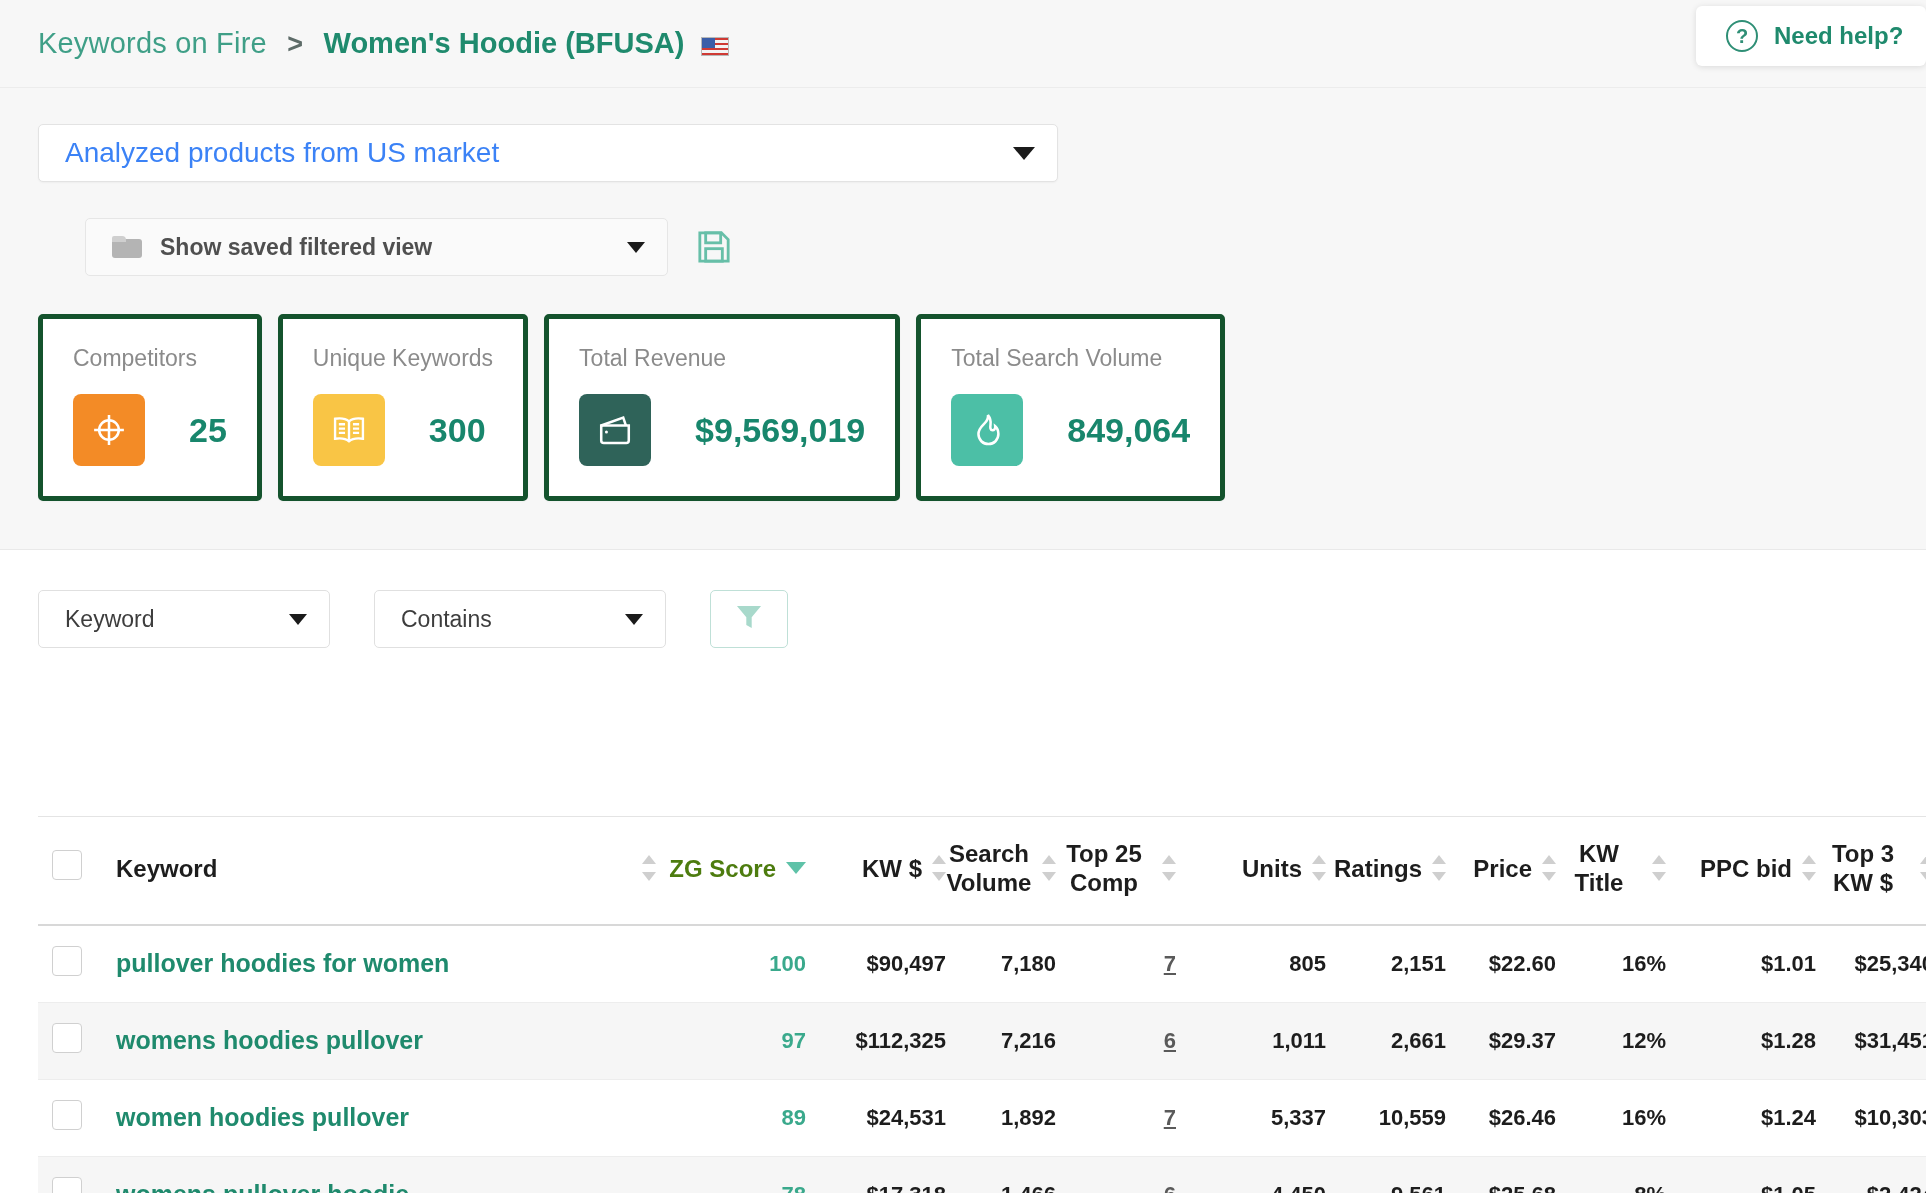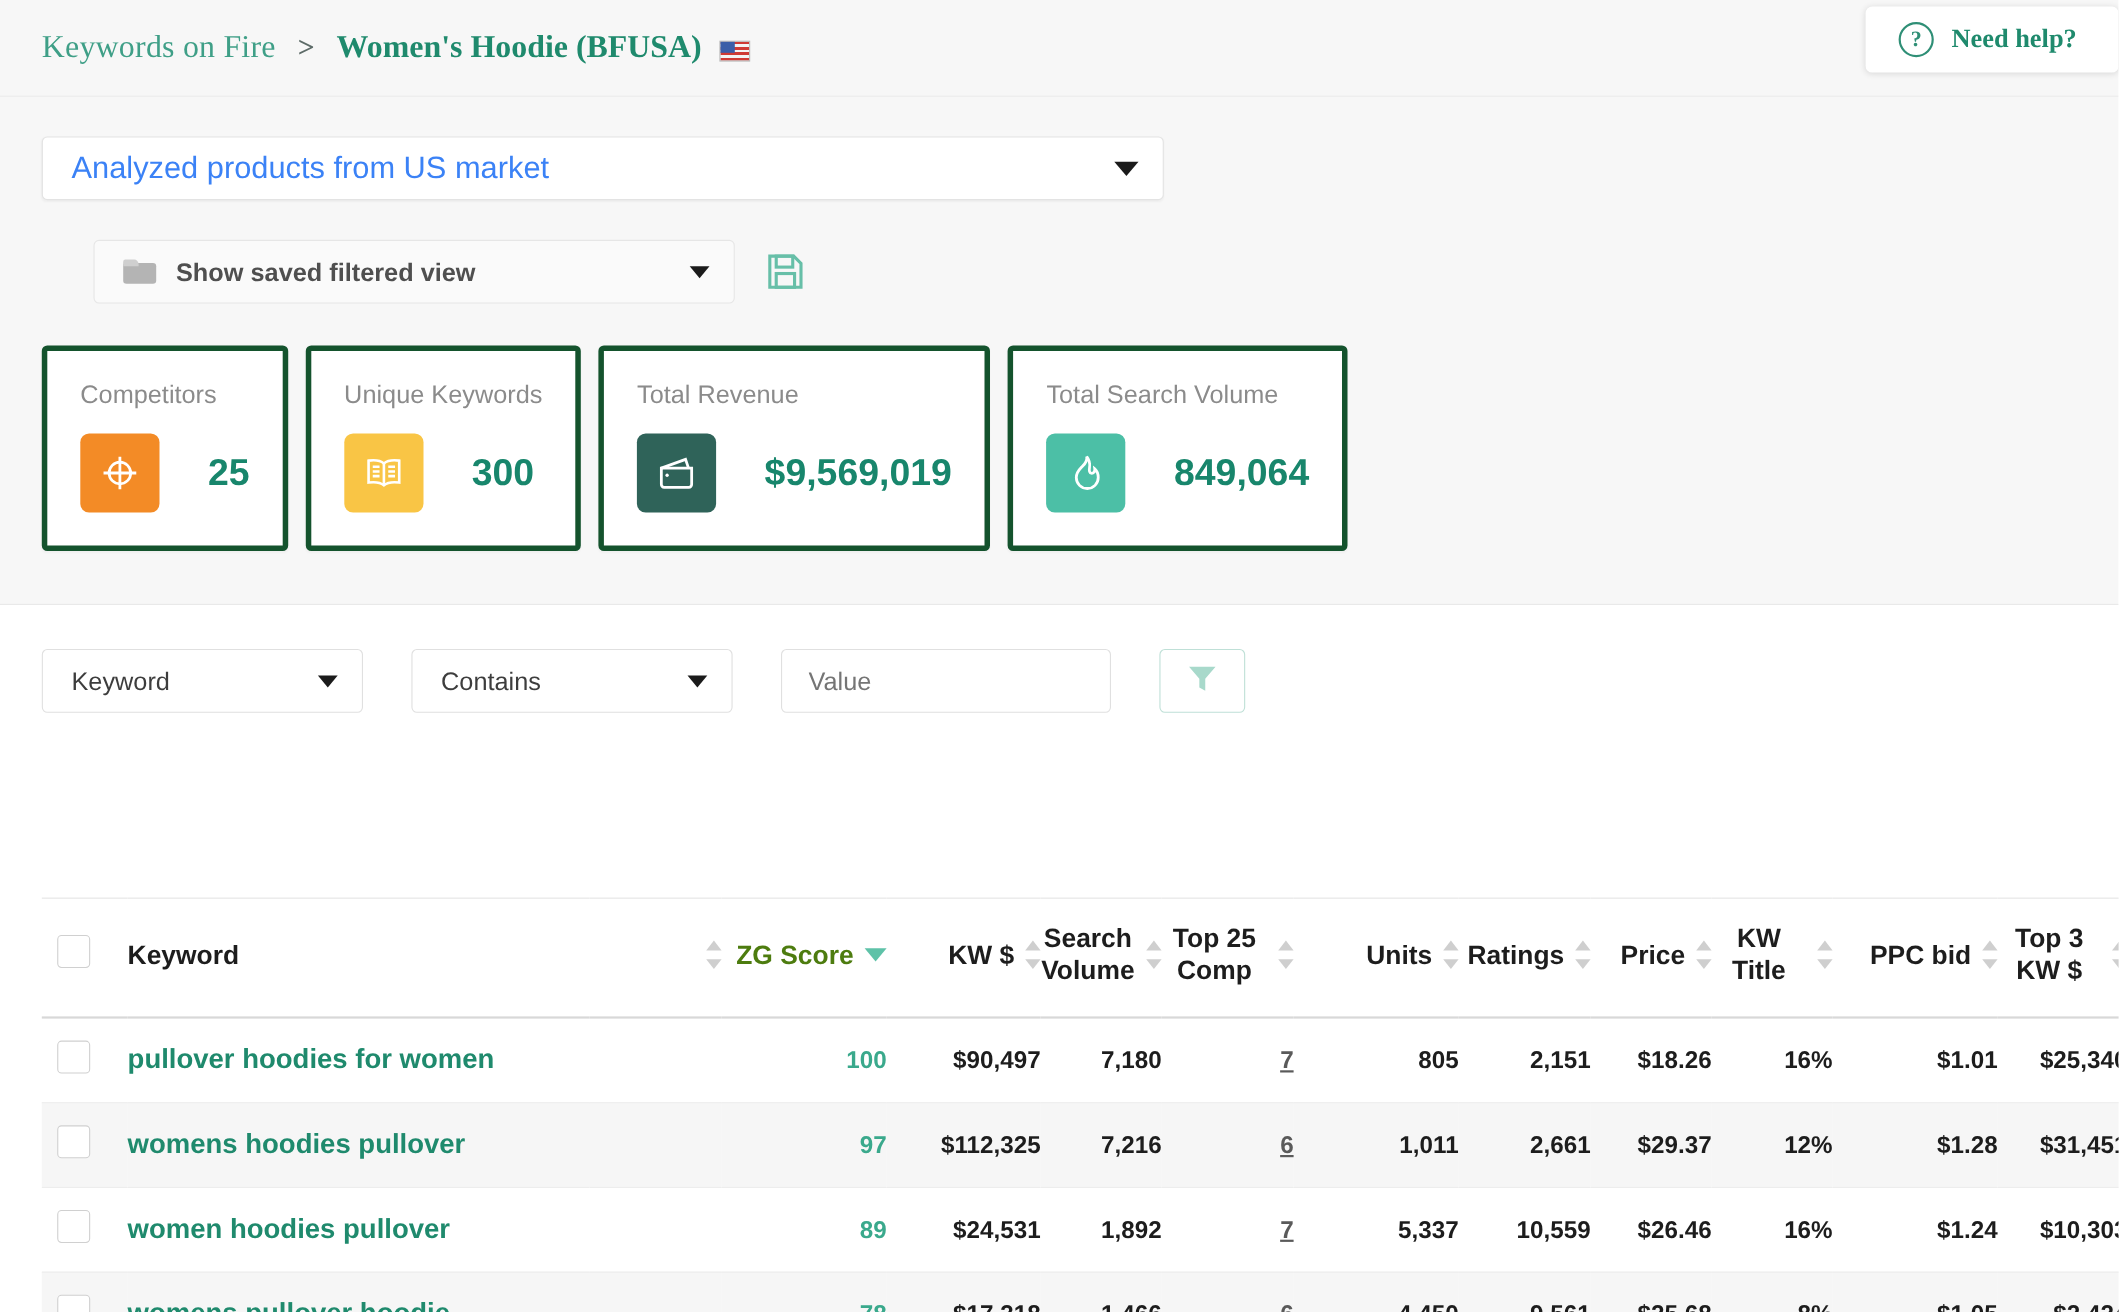--- a/index.html
+++ b/index.html
@@ -12,21 +12,20 @@
   .page { position: relative; width: 1926px; height: 1193px; background:#fff; }
 
   
   .topbar {
     position: relative;
     height: 88px;
     background: #f7f7f7;
     border-bottom: 1px solid #ececec;
     display: flex; align-items: center;
     padding-left: 38px;
-    font-family: Liberation Serif, serif;
   }
   .crumb-root {
     font-size: 29px; color: #3f9f87; letter-spacing: .2px;
     font-weight: 400;
   }
   .crumb-sep { font-size: 27px; color: #5d6b68; margin: 0 16px; font-weight:700; }
   .crumb-current {
     font-size: 29px; color: #1f8a6d; font-weight: 700;
   }
   .flag {
@@ -265,21 +264,20 @@
   <div class="tablebar">
     <div class="ctrls">
       <div class="sel">
         <span>Keyword</span>
         <span class="chev sm"></span>
       </div>
       <div class="sel">
         <span>Contains</span>
         <span class="chev sm"></span>
       </div>
-      <input class="val-input" type="text" placeholder="Value" style="">
       <div class="funnel-btn">
         <span>
           <svg viewBox="0 0 24 24" width="34" height="34" fill="#a8d9cb">
             <path d="M3.5 4.3h17l-6.6 7.8v7.6l-3.8-2.1v-5.5z"></path>
           </svg>
         </span>
       </div>
     </div>
 
     <span class="globe-ic">
@@ -392,21 +390,21 @@
       <tbody>
         <tr>
           <td class="cb-col"><span class="cb"></span></td>
           <td class="kw" colspan="2">pullover hoodies for women</td>
           <td class="zg">100</td>
           <td>$90,497</td>
           <td>7,180</td>
           <td class="comp"><a href="#">7</a></td>
           <td>805</td>
           <td>2,151</td>
-          <td>$18.26</td>
+          <td>$22.60</td>
           <td>16%</td>
           <td>$1.01</td>
           <td>$25,340</td>
         </tr>
         <tr>
           <td class="cb-col"><span class="cb"></span></td>
           <td class="kw" colspan="2">womens hoodies pullover</td>
           <td class="zg">97</td>
           <td>$112,325</td>
           <td>7,216</td>

